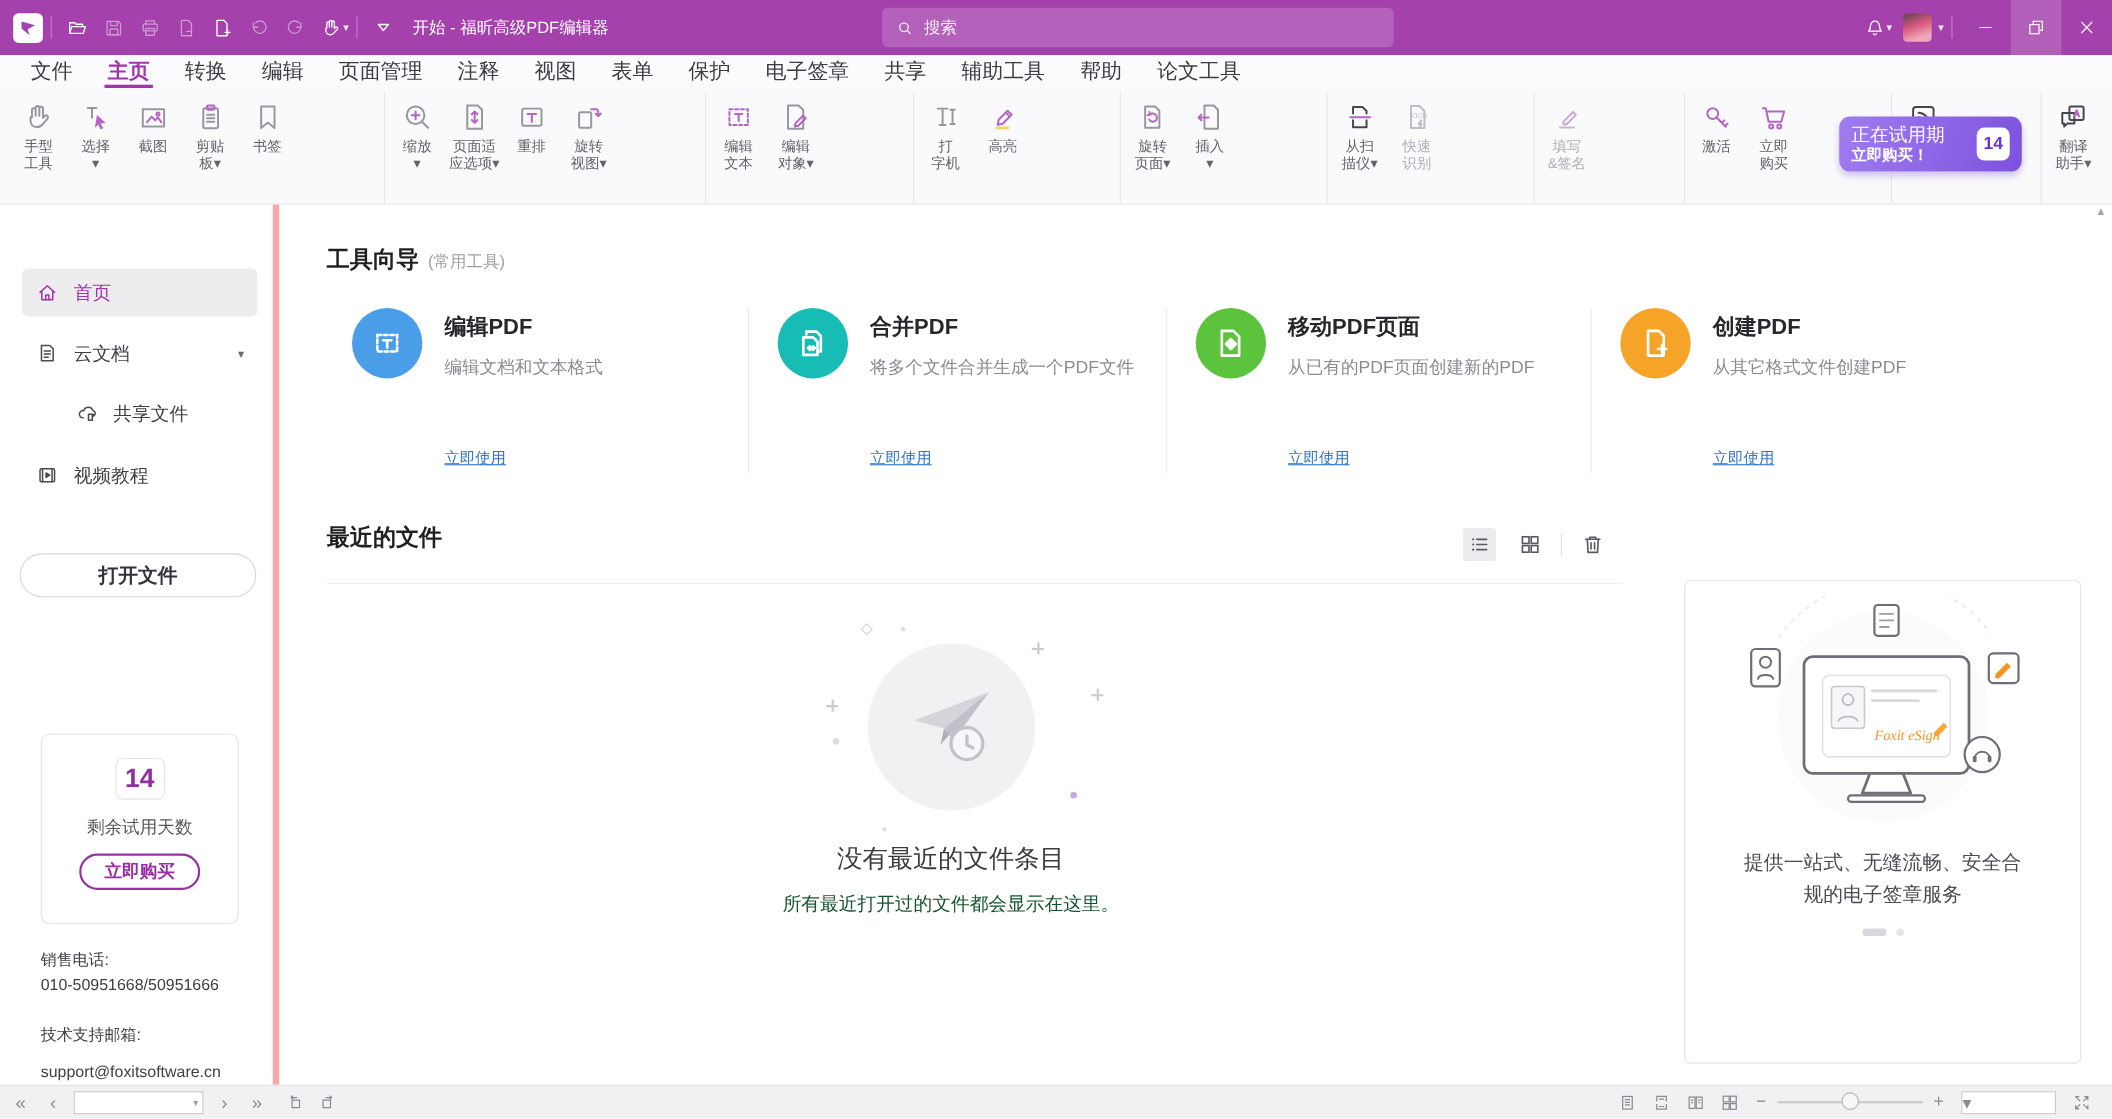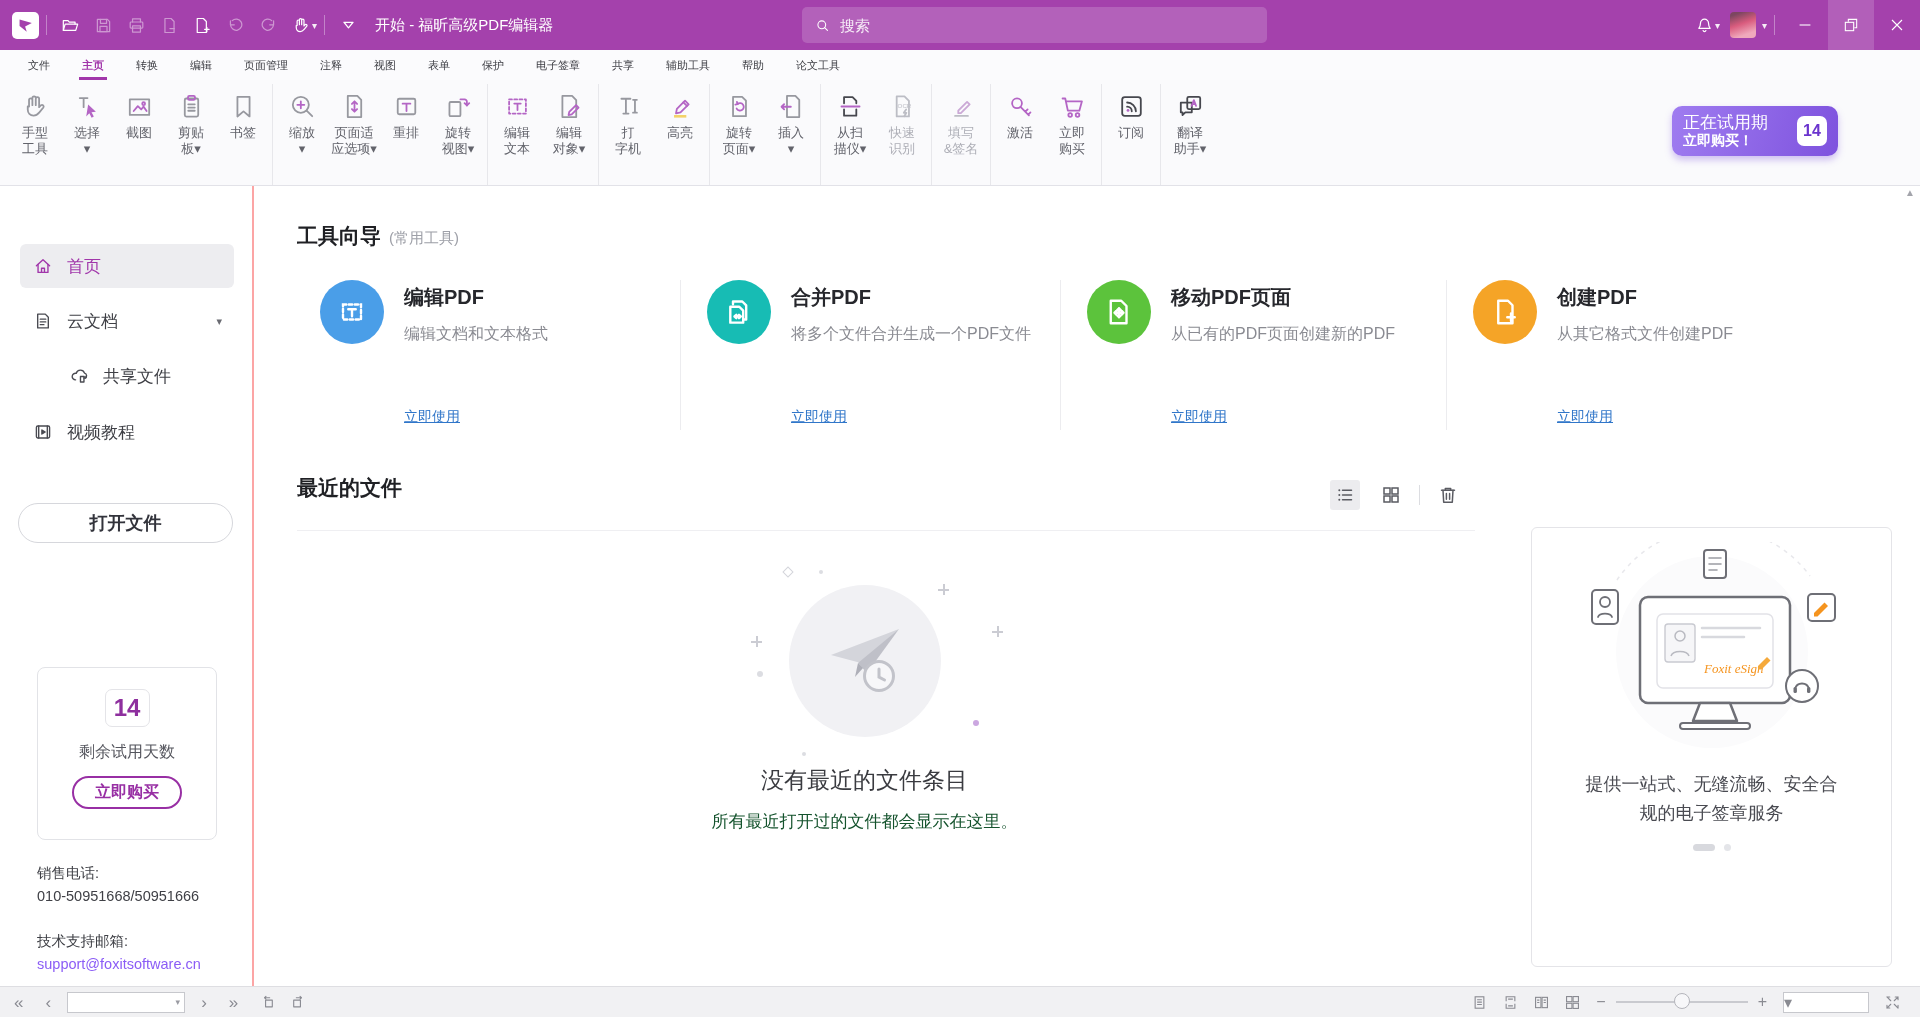--- a/index.html
+++ b/index.html
@@ -20,59 +20,59 @@
   .tb-search input { background:transparent; border:none; outline:none; color:#fff; font-size:15px; margin-left:9px; width:100%; font-family:inherit; }
   .tb-search input::placeholder { color:rgba(255,255,255,.88); }
   .tb-right { position:absolute; right:0; top:0; height:50px; display:flex; align-items:center; }
   .avatar { width:26px; height:26px; border-radius:4px; background:linear-gradient(160deg,#7c4660 12%,#d95c7e 45%,#f0a9bc 80%); }
   .winbtn { width:46px; height:50px; display:flex; align-items:center; justify-content:center; }
   .winbtn svg { width:20px; height:20px; }
   .winbtn.restore { background:rgba(255,255,255,.16); }
 
   
   .menubar { height:30px; background:#FBFBFD; display:flex; padding-left:12px; }
-  .menu-item { padding:0 16px; font-size:11px; color:#3C3D43; display:flex; align-items:center; position:relative; white-space:nowrap; }
+  .menu-item { padding:0 16px; font-size:19px; color:#3C3D43; display:flex; align-items:center; position:relative; white-space:nowrap; }
   .menu-item.active { color:#A136AA; font-weight:bold; }
   .menu-item.active::after { content:""; position:absolute; left:13px; right:13px; bottom:0; height:3px; background:#A136AA; }
 
   
   .ribbon { height:106px; background:#FAFAFC; border-bottom:1px solid #E2E2E8; position:relative; }
-  .rgroups { display:flex; height:100%; padding:4px 6px 0 6px; }
+  .rgroups { display:flex; height:100%; padding:4px 6px 0 6px;justify-content:space-between; }
   .rgroup { display:flex; padding:0 3px; }
   .rgroup + .rgroup { border-left:1px solid #E7E7EB; }
   .rtool { min-width:52px; padding:4px 3px 0 3px; display:flex; flex-direction:column; align-items:center; }
   .rtool .ric { height:36px; display:flex; align-items:center; justify-content:center; }
   .rtool .ric svg { width:31px; height:31px; }
   .rtool .rlb { font-size:13px; line-height:16px; color:#62636B; text-align:center; margin-top:1px; }
   .c-gray { color:#97989F; } .c-dark { color:#46474E; } .c-purple { color:#A94FB8; }
   .c-dim { color:#BCBDC5; } .c-dim .rlb { color:#ADAEB6; }
   svg .p { stroke:#B465C5; } svg .pf { fill:#B465C5; stroke:none; }
   .c-dim svg .p { stroke:#CBA9D6; }
   .trial-badge { position:absolute; right:82px; top:26px; width:166px; height:50px; border-radius:10px;
     background:linear-gradient(105deg,#9F7CF0 0%,#7E52DE 100%); box-shadow:0 4px 7px rgba(126,82,222,.35);
     display:flex; align-items:center; padding:0 11px; color:#fff; }
   .trial-badge .tl1 { font-size:17px; line-height:17px; }
   .trial-badge .tl2 { font-size:14px; font-weight:bold; line-height:18px; }
   .trial-badge .days { margin-left:auto; width:30px; height:30px; background:#fff; border-radius:7px; color:#6B34CE; font-weight:bold; font-size:16px; display:flex; align-items:center; justify-content:center; }
 
   
   .bodyrow { display:flex; height:800px; }
-  .sidebar { width:254px; flex:0 0 254px; border-right:2px solid #fca5a5; position:relative; background:#fff; }
+  .sidebar { width:254px; flex:0 0 254px; border-right:6px solid #fca5a5; position:relative; background:#fff; }
   .side-item { position:absolute; left:20px; width:214px; height:44px; border-radius:6px; display:flex; align-items:center; padding:0 12px; gap:13px; font-size:17px; color:#3F4046; }
   .side-item svg { width:22px; height:22px; flex:0 0 auto; }
   .side-item.active { background:#EDEDF0; color:#A136AA; }
   .side-item .si-caret { margin-left:auto; font-size:11px; color:#6A6B72; }
   .side-item.sub { padding-left:48px; }
   .open-file-btn { position:absolute; left:18px; top:317px; width:215px; height:40px; border:1px solid #D6D7DC; border-radius:20px; background:#fff; font-weight:bold; font-size:18px; color:#32333B; display:flex; align-items:center; justify-content:center; }
   .trial-card { position:absolute; left:37px; top:481px; width:180px; height:173px; border:1px solid #E2E3E7; border-radius:8px; display:flex; flex-direction:column; align-items:center; }
   .trial-card .days-box { margin-top:21px; width:45px; height:38px; border:1px solid #E4E4E8; border-radius:7px; color:#8E2F9E; font-weight:bold; font-size:24px; display:flex; align-items:center; justify-content:center; }
   .trial-card .cap { margin-top:15px; font-size:16px; color:#55565E; }
   .trial-card .buy { margin-top:13px; border:2px solid #982FA4; border-radius:17px; padding:4px 21px; color:#982FA4; font-weight:bold; font-size:16px; }
   .contact { position:absolute; left:37px; top:676px; font-size:14.5px; color:#3F4046; line-height:23px; }
-  .contact .email { color:#8b5cf6; }
+  .contact .email { color:#404040;margin-top:11px; }
   .contact .gap { height:22px; }
 
   
   .main { flex:1; position:relative; background:#fff; }
   .scroll-up { position:absolute; right:5px; top:1px; color:#A3A4AB; font-size:10px; }
   .tools-hd { position:absolute; left:43px; top:36px; display:flex; align-items:baseline; }
   .tools-hd .t1 { font-size:21px; font-weight:bold; color:#1F2024; }
   .tools-hd .t2 { font-size:15px; color:#9EA0A8; margin-left:8px; }
   .cards { position:absolute; left:56px; top:94px; right:45px; height:150px; display:flex; }
   .tcard { display:flex; flex-direction:column; position:relative; padding-left:10px; }

